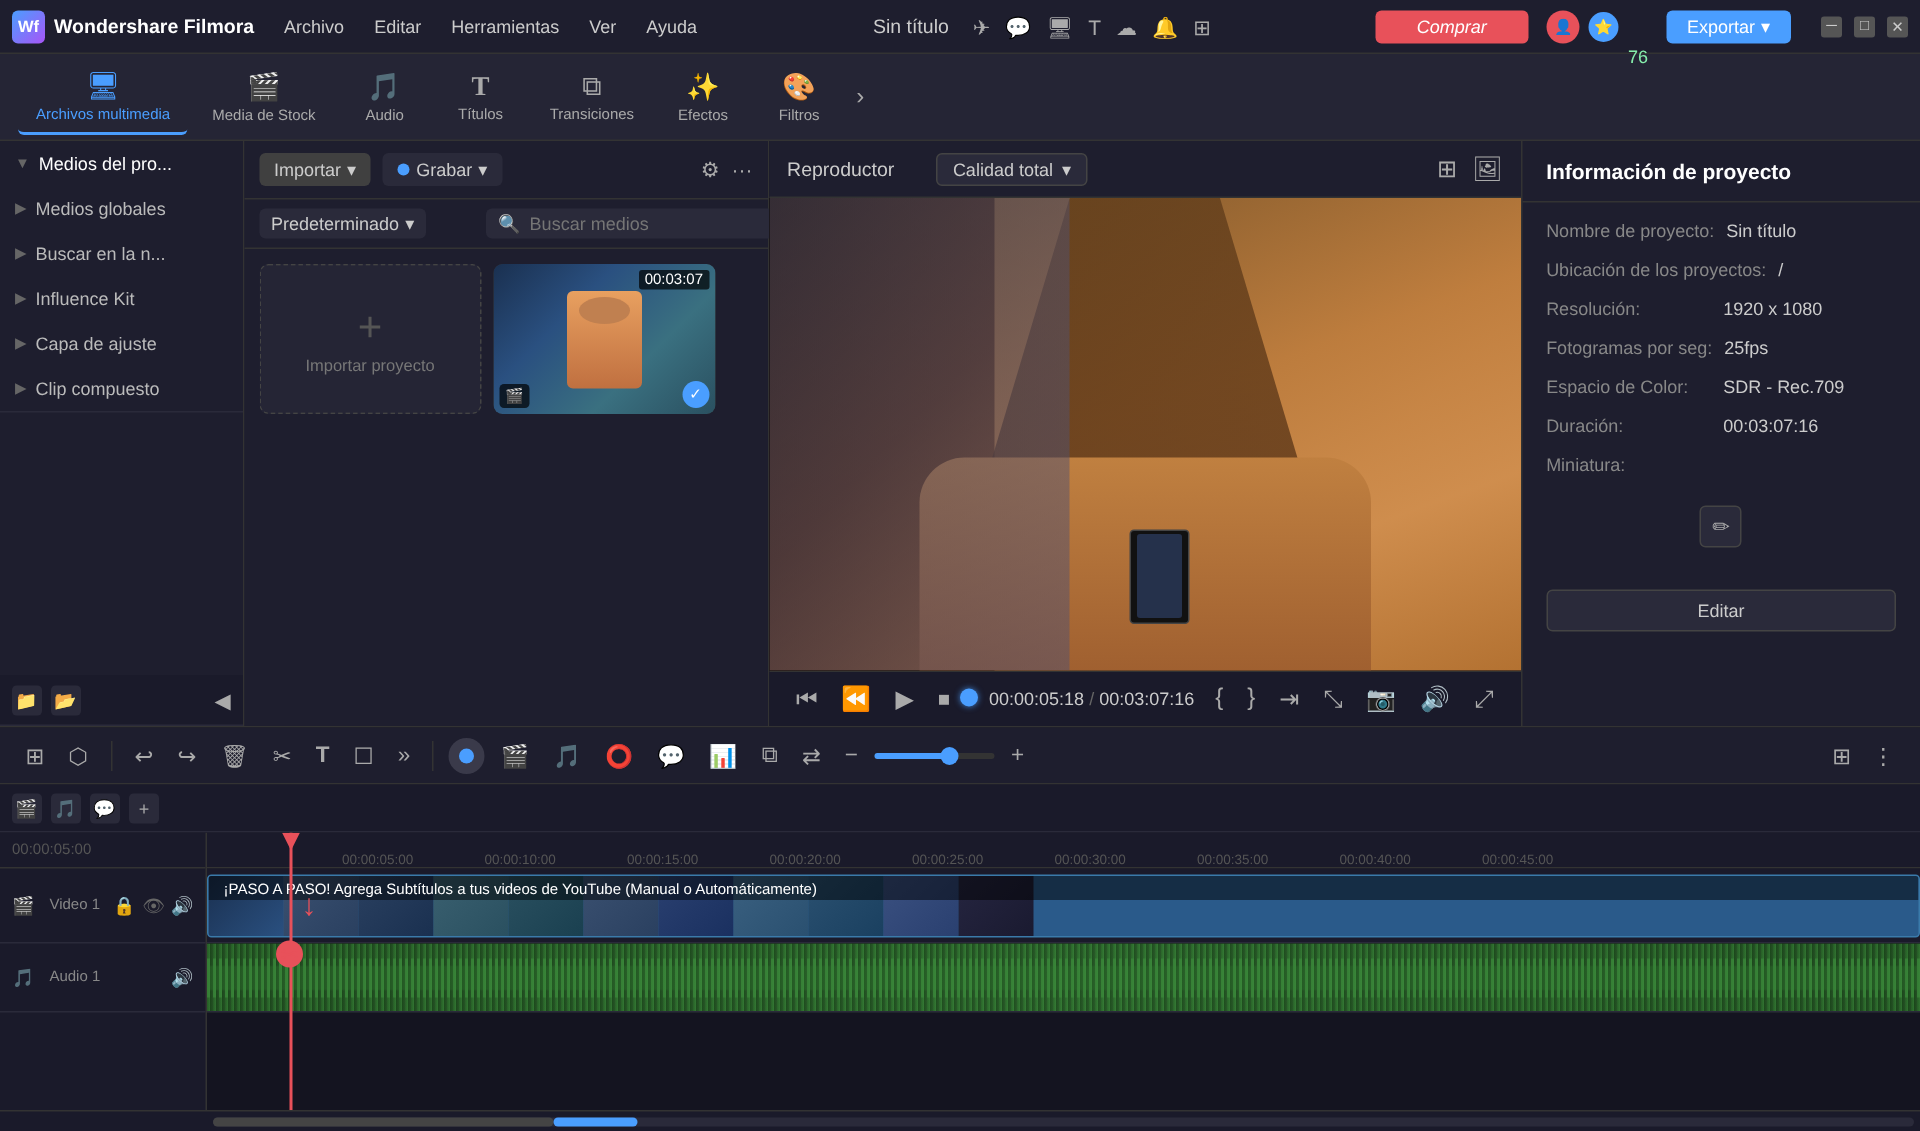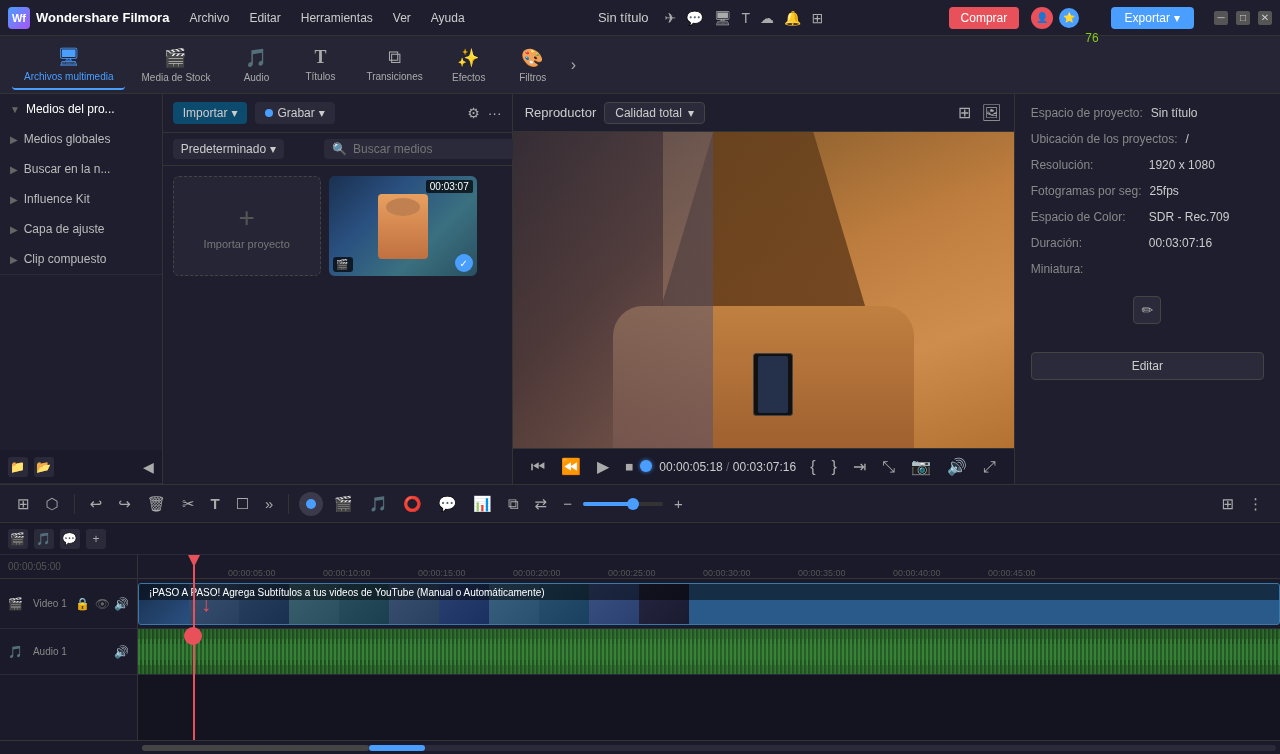--- a/index.html
+++ b/index.html
@@ -11,24 +11,24 @@
       padding: 0 8px; gap: 12px; border-bottom: 1px solid #333;
     }
     .app-logo { display: flex; align-items: center; gap: 6px; color: #fff; font-weight: bold; font-size: 13px; }
     .app-logo .logo-icon { width: 22px; height: 22px; background: linear-gradient(135deg, #4a9eff, #a855f7); border-radius: 4px; display: flex; align-items: center; justify-content: center; font-size: 11px; color: #fff; }
     .menu-items { display: flex; gap: 4px; justify-content: space-between; }
     .menu-item { padding: 4px 8px; cursor: pointer; border-radius: 3px; color: #ccc; font-size: 12px; }
     .menu-center { flex: 1; display: flex; align-items: center; justify-content: center; gap: 16px; }
     .project-title { color: #ccc; font-size: 13px; }
     .menu-icons { display: flex; gap: 10px; align-items: center; color: #aaa; }
     .menu-icon { font-size: 14px; cursor: pointer; }
-    .btn-comprar { background: #e8515a; color: #fff; border: none; padding: 4px 12px; border-radius: 4px; cursor: pointer; font-size: 12px; }
+    .btn-comprar { background: #e8515a; color: #fff; border: none; padding: 4px 28px; border-radius: 4px; cursor: pointer; font-size: 12px; font-style: italic; }
     .user-avatar { width: 22px; height: 22px; background: #e8515a; border-radius: 50%; display: flex; align-items: center; justify-content: center; font-size: 10px; color: #fff; }
     .point-icon { background: #4a9eff; border-radius: 50%; width: 20px; height: 20px; display: flex; align-items: center; justify-content: center; font-size: 10px; color: #fff; }
-    .points-badge { color: #84cc16; font-size: 12px; margin-top: 41px; }
+    .points-badge { color: #86efac; font-size: 12px; margin-top: 41px; }
     .btn-exportar { background: #4a9eff; color: #fff; border: none; padding: 4px 14px; border-radius: 4px; cursor: pointer; font-size: 12px; display: flex; align-items: center; gap: 4px; }
     .window-controls { display: flex; gap: 8px; margin-left: 8px; }
     .win-btn { width: 14px; height: 14px; border-radius: 2px; background: #555; cursor: pointer; display: flex; align-items: center; justify-content: center; font-size: 10px; color: #ccc; }
 
     
     .toolbar-tabs {
       display: flex; align-items: center; background: #252535; height: 58px;
       padding: 0 12px; border-bottom: 1px solid #333; gap: 4px;
     }
     .tab-item {
@@ -58,21 +58,21 @@
 
     
     .media-panel {
       width: 350px; background: #1e1e2e; border-right: 1px solid #333;
       display: flex; flex-direction: column;
     }
     .media-toolbar {
       display: flex; align-items: center; gap: 8px; padding: 8px 10px;
       border-bottom: 1px solid #333;
     }
-    .btn-import { background: #0c4a6e; border: none; color: #ccc; padding: 4px 10px; border-radius: 4px; cursor: pointer; display: flex; align-items: center; gap: 4px; font-size: 12px; text-align: center; }
+    .btn-import { background: #404040; border: none; color: #ccc; padding: 4px 10px; border-radius: 4px; cursor: pointer; display: flex; align-items: center; gap: 4px; font-size: 12px; text-align: center; }
     .btn-record { background: #2a2a3a; border: none; color: #ccc; padding: 4px 10px; border-radius: 4px; cursor: pointer; display: flex; align-items: center; gap: 4px; font-size: 12px; }
     .record-dot { width: 8px; height: 8px; background: #4a9eff; border-radius: 50%; }
     .media-filter-btn { margin-left: auto; cursor: pointer; color: #aaa; font-size: 14px; }
     .media-more-btn { cursor: pointer; color: #aaa; font-size: 14px; }
     .media-filter-bar {
       display: flex; align-items: flex-start; padding: 6px 10px; gap: 20px;
       border-bottom: 1px solid #333;
     }
     .filter-dropdown { background: #2a2a3a; border: none; color: #ccc; padding: 3px 8px; border-radius: 4px; cursor: pointer; font-size: 12px; display: flex; align-items: center; gap: 4px; }
     .filter-divider { width: 1px; height: 18px; background: #444; }
@@ -101,21 +101,21 @@
     }
     .thumb-check { position: absolute; bottom: 4px; right: 4px; width: 18px; height: 18px; background: #4a9eff; border-radius: 50%; display: flex; align-items: center; justify-content: center; font-size: 10px; color: #fff; }
     .thumb-icon { position: absolute; bottom: 4px; left: 4px; background: rgba(0,0,0,0.7); border-radius: 3px; padding: 2px 4px; font-size: 10px; color: #fff; }
     .media-grid { display: flex; flex-wrap: wrap; gap: 8px; }
 
     
     .preview-panel {
       flex: 1; background: #141420; display: flex; flex-direction: column;
     }
     .preview-toolbar {
-      display: flex; align-items: center; padding: 6px 12px; gap: 8px;
+      display: flex; align-items: center; padding: 6px 12px; gap: 28px;
       background: #1e1e2e; border-bottom: 1px solid #333; height: 38px;
     }
     .preview-label { color: #ccc; font-size: 13px; }
     .quality-dropdown { background: #2a2a3a; border: 1px solid #444; color: #ccc; padding: 3px 10px; border-radius: 4px; cursor: pointer; font-size: 12px; display: flex; align-items: center; gap: 6px; }
     .preview-icons { margin-left: auto; display: flex; gap: 10px; color: #aaa; }
     .preview-icon { cursor: pointer; font-size: 16px; }
     .video-preview {
       flex: 1; background: #000; display: flex; align-items: center; justify-content: center;
       position: relative; overflow: hidden;
     }
@@ -479,23 +479,26 @@
         <button class="ctrl-btn">}</button>
         <button class="ctrl-btn">⇥</button>
         <button class="ctrl-btn">⤡</button>
         <button class="ctrl-btn">📷</button>
         <button class="ctrl-btn">🔊</button>
         <button class="ctrl-btn">⤢</button>
       </div>
     </div>
 
     <div class="right-panel">
+      <div class="right-panel-header">
+        <div class="right-panel-title">Información de proyecto</div>
+      </div>
       <div class="info-table">
         <div class="info-row">
-          <span class="info-label">Espacio de proyecto:</span>
+          <span class="info-label">Nombre de proyecto:</span>
           <span class="info-value">Sin título</span>
         </div>
         <div class="info-row">
           <span class="info-label">Ubicación de los proyectos:</span>
           <span class="info-value">/</span>
         </div>
         <div class="info-row">
           <span class="info-label">Resolución:</span>
           <span class="info-value">1920 x 1080</span>
         </div>

